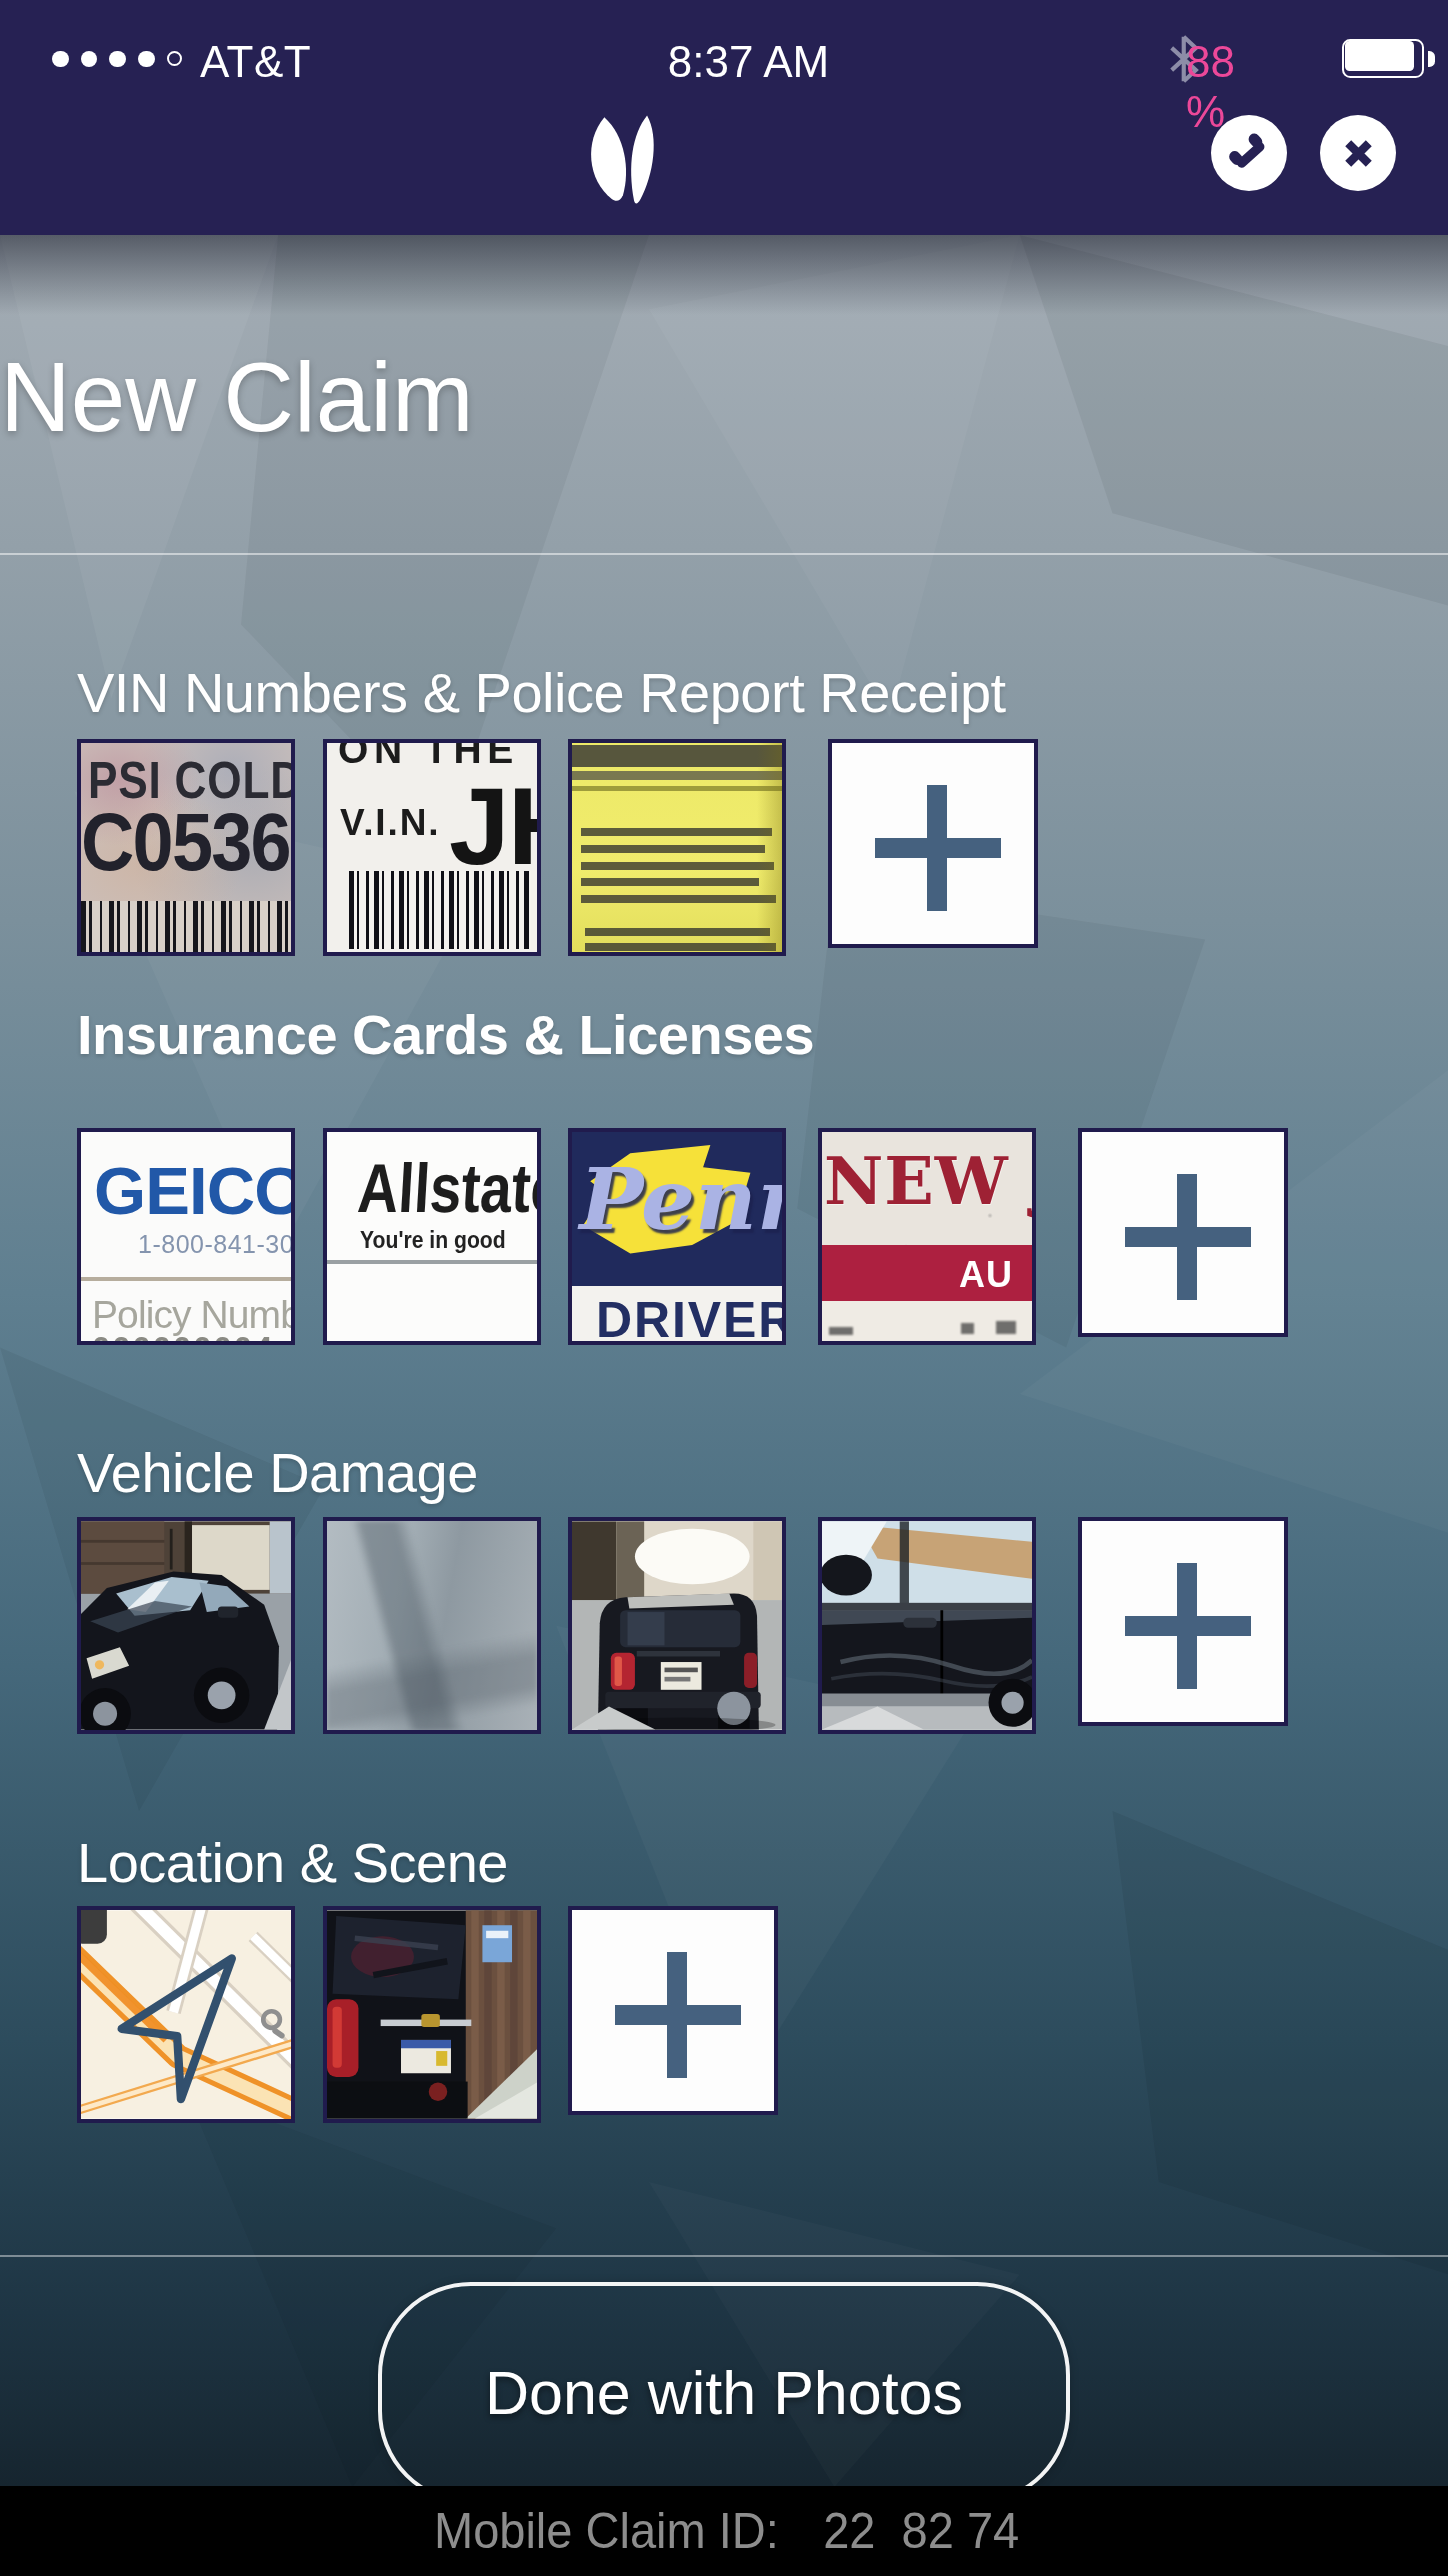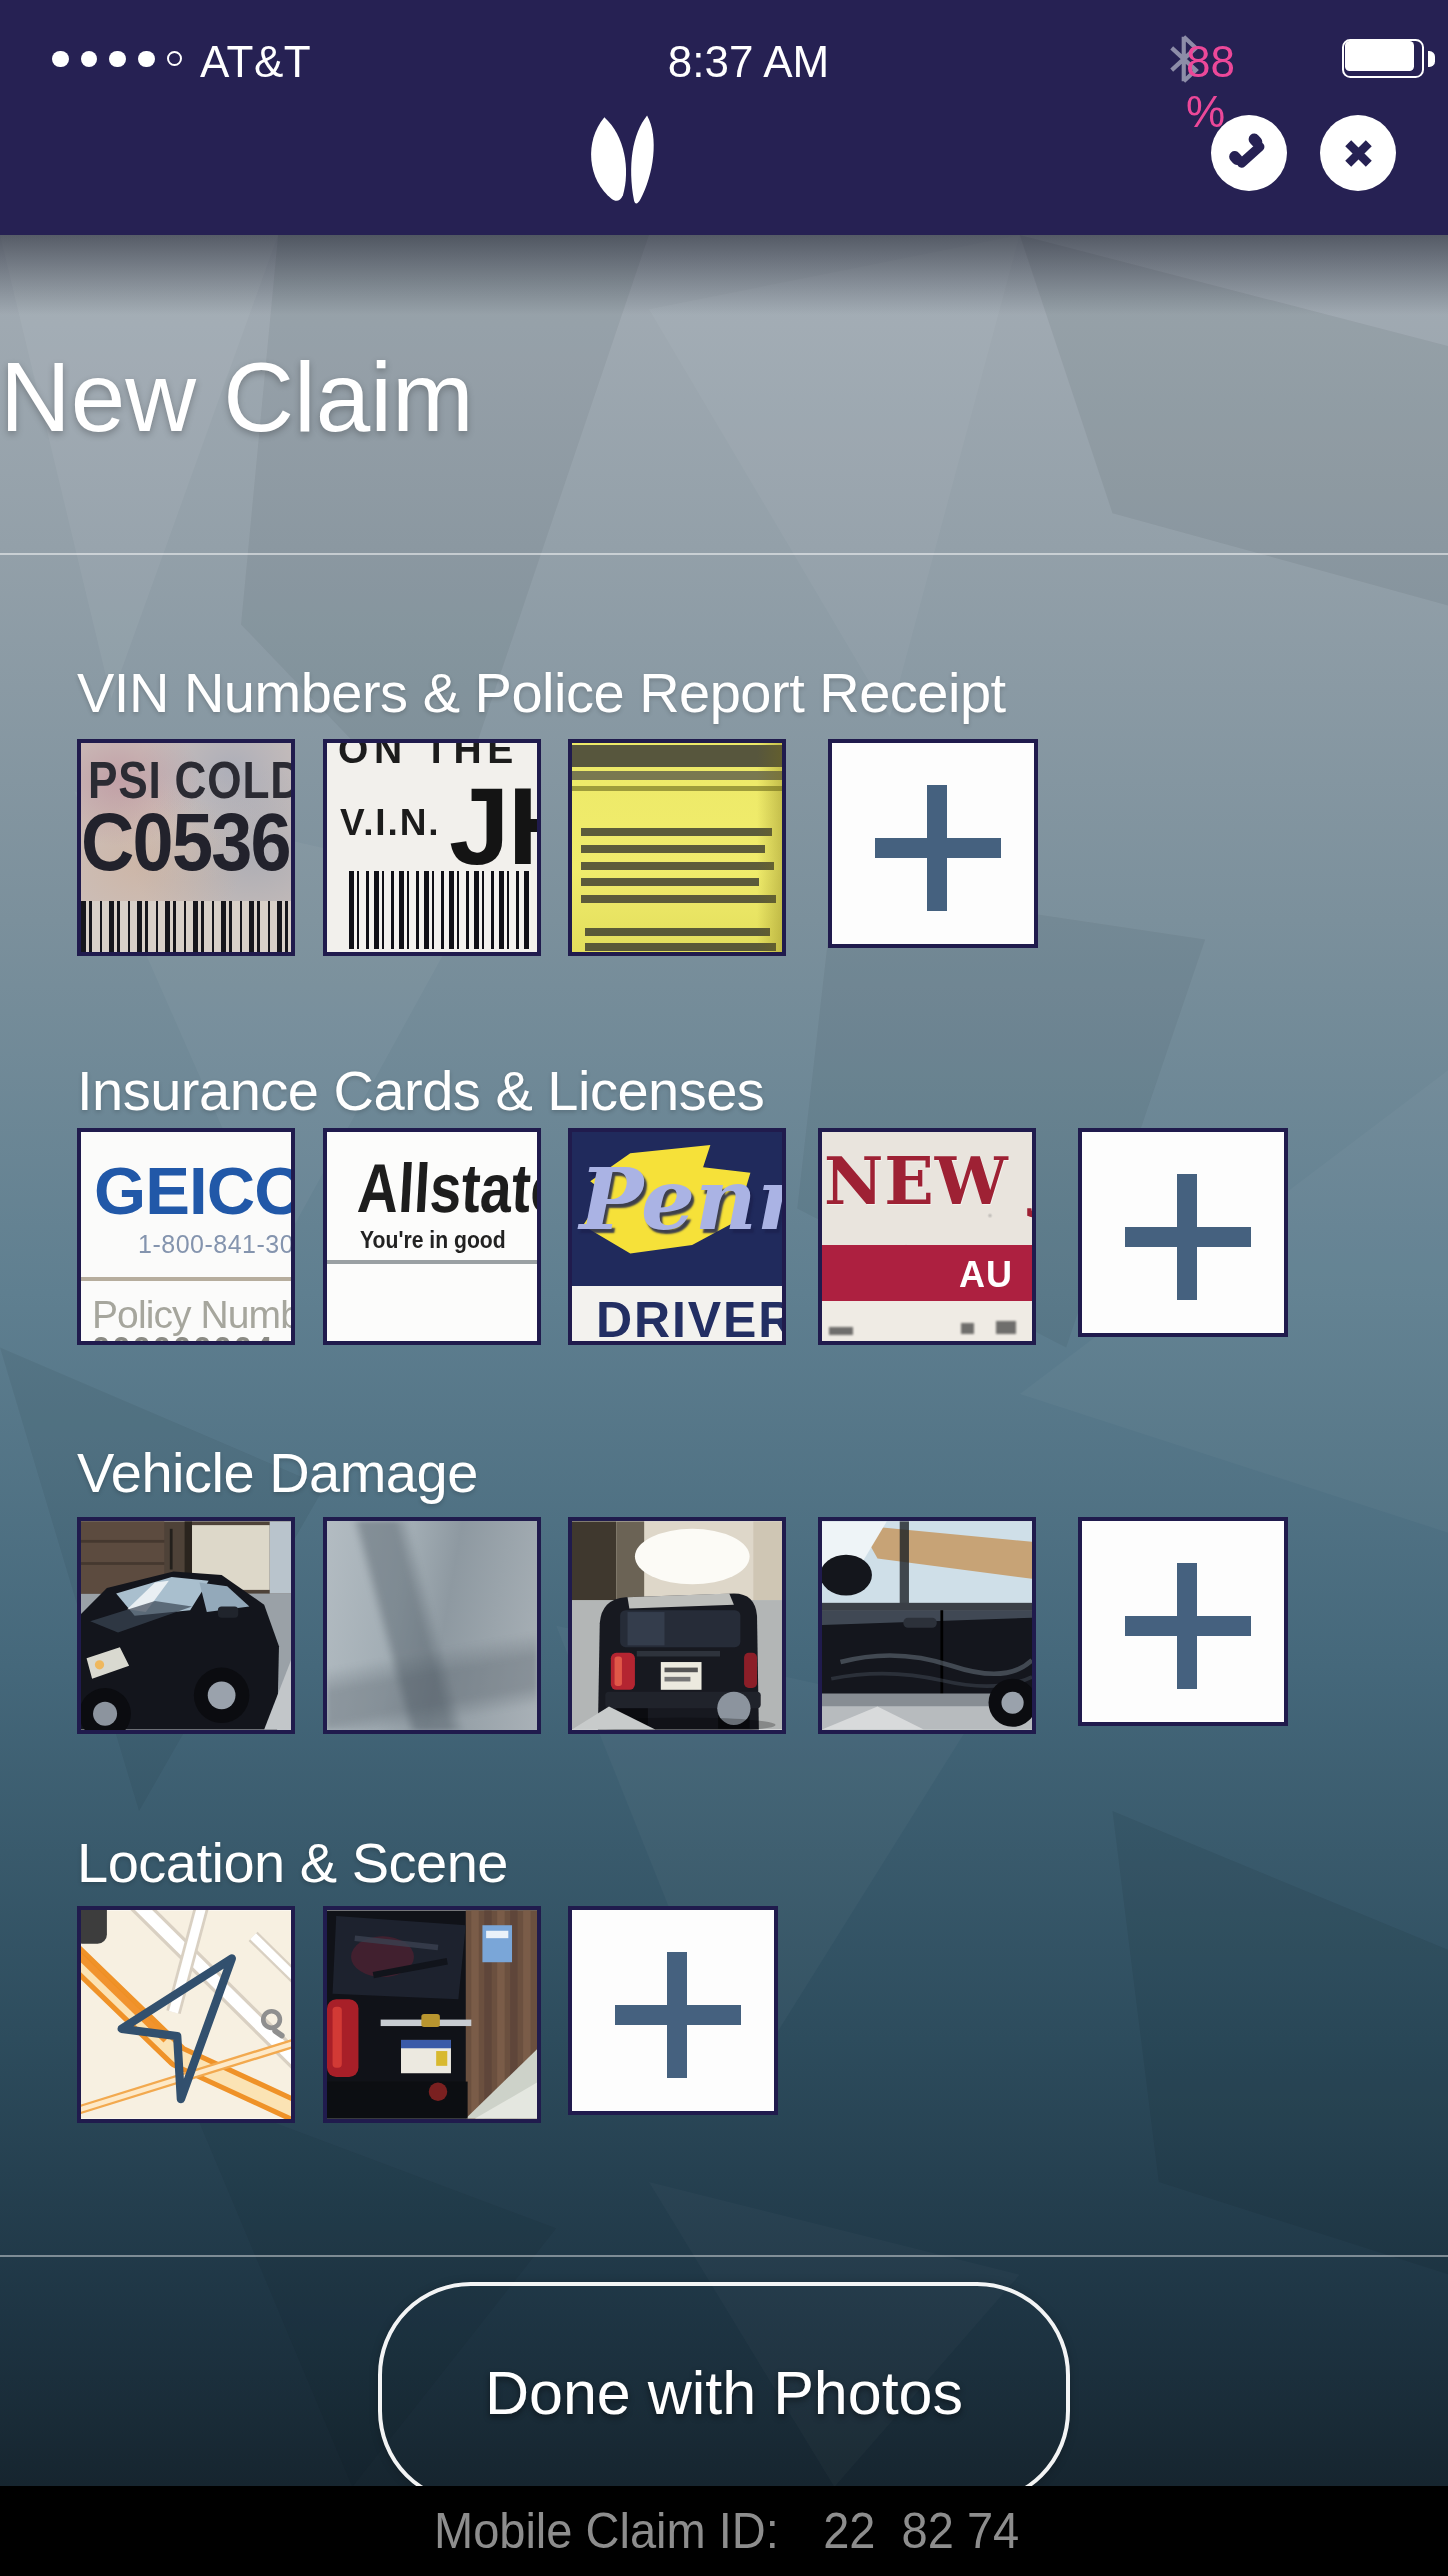--- a/index.html
+++ b/index.html
@@ -229,21 +229,21 @@
       <div class="rep-line" style="left:13px;top:200px;width:191px;"></div>
       <div class="rep-shade"></div>
     </div>
     <button class="tile add-tile" style="left:828px;top:739px;">
       <span class="plus-v"></span>
       <span class="plus-h"></span>
     </button>
   </section>
 
   <section>
-    <h2 class="abs sec-title" style="margin:0;font-weight:400;top:1058px;">Insurance Cards &amp; Licenses</h2>
+    <h2 class="abs sec-title" style="margin:0;font-weight:700;top:1002px;">Insurance Cards &amp; Licenses</h2>
     <div class="tile geico" style="left:77px;top:1128px;">
       <span class="geico-brand">GEICO</span>
       <span class="geico-phone">1-800-841-300</span>
       <div class="geico-rule"></div>
       <span class="geico-policy">Policy Numbe</span>
       <span class="geico-zeros">000000004</span>
     </div>
     <div class="tile allstate" style="left:323px;top:1128px;">
       <span class="allstate-brand">Allstate</span>
       <span class="allstate-tag">You're in good</span>

